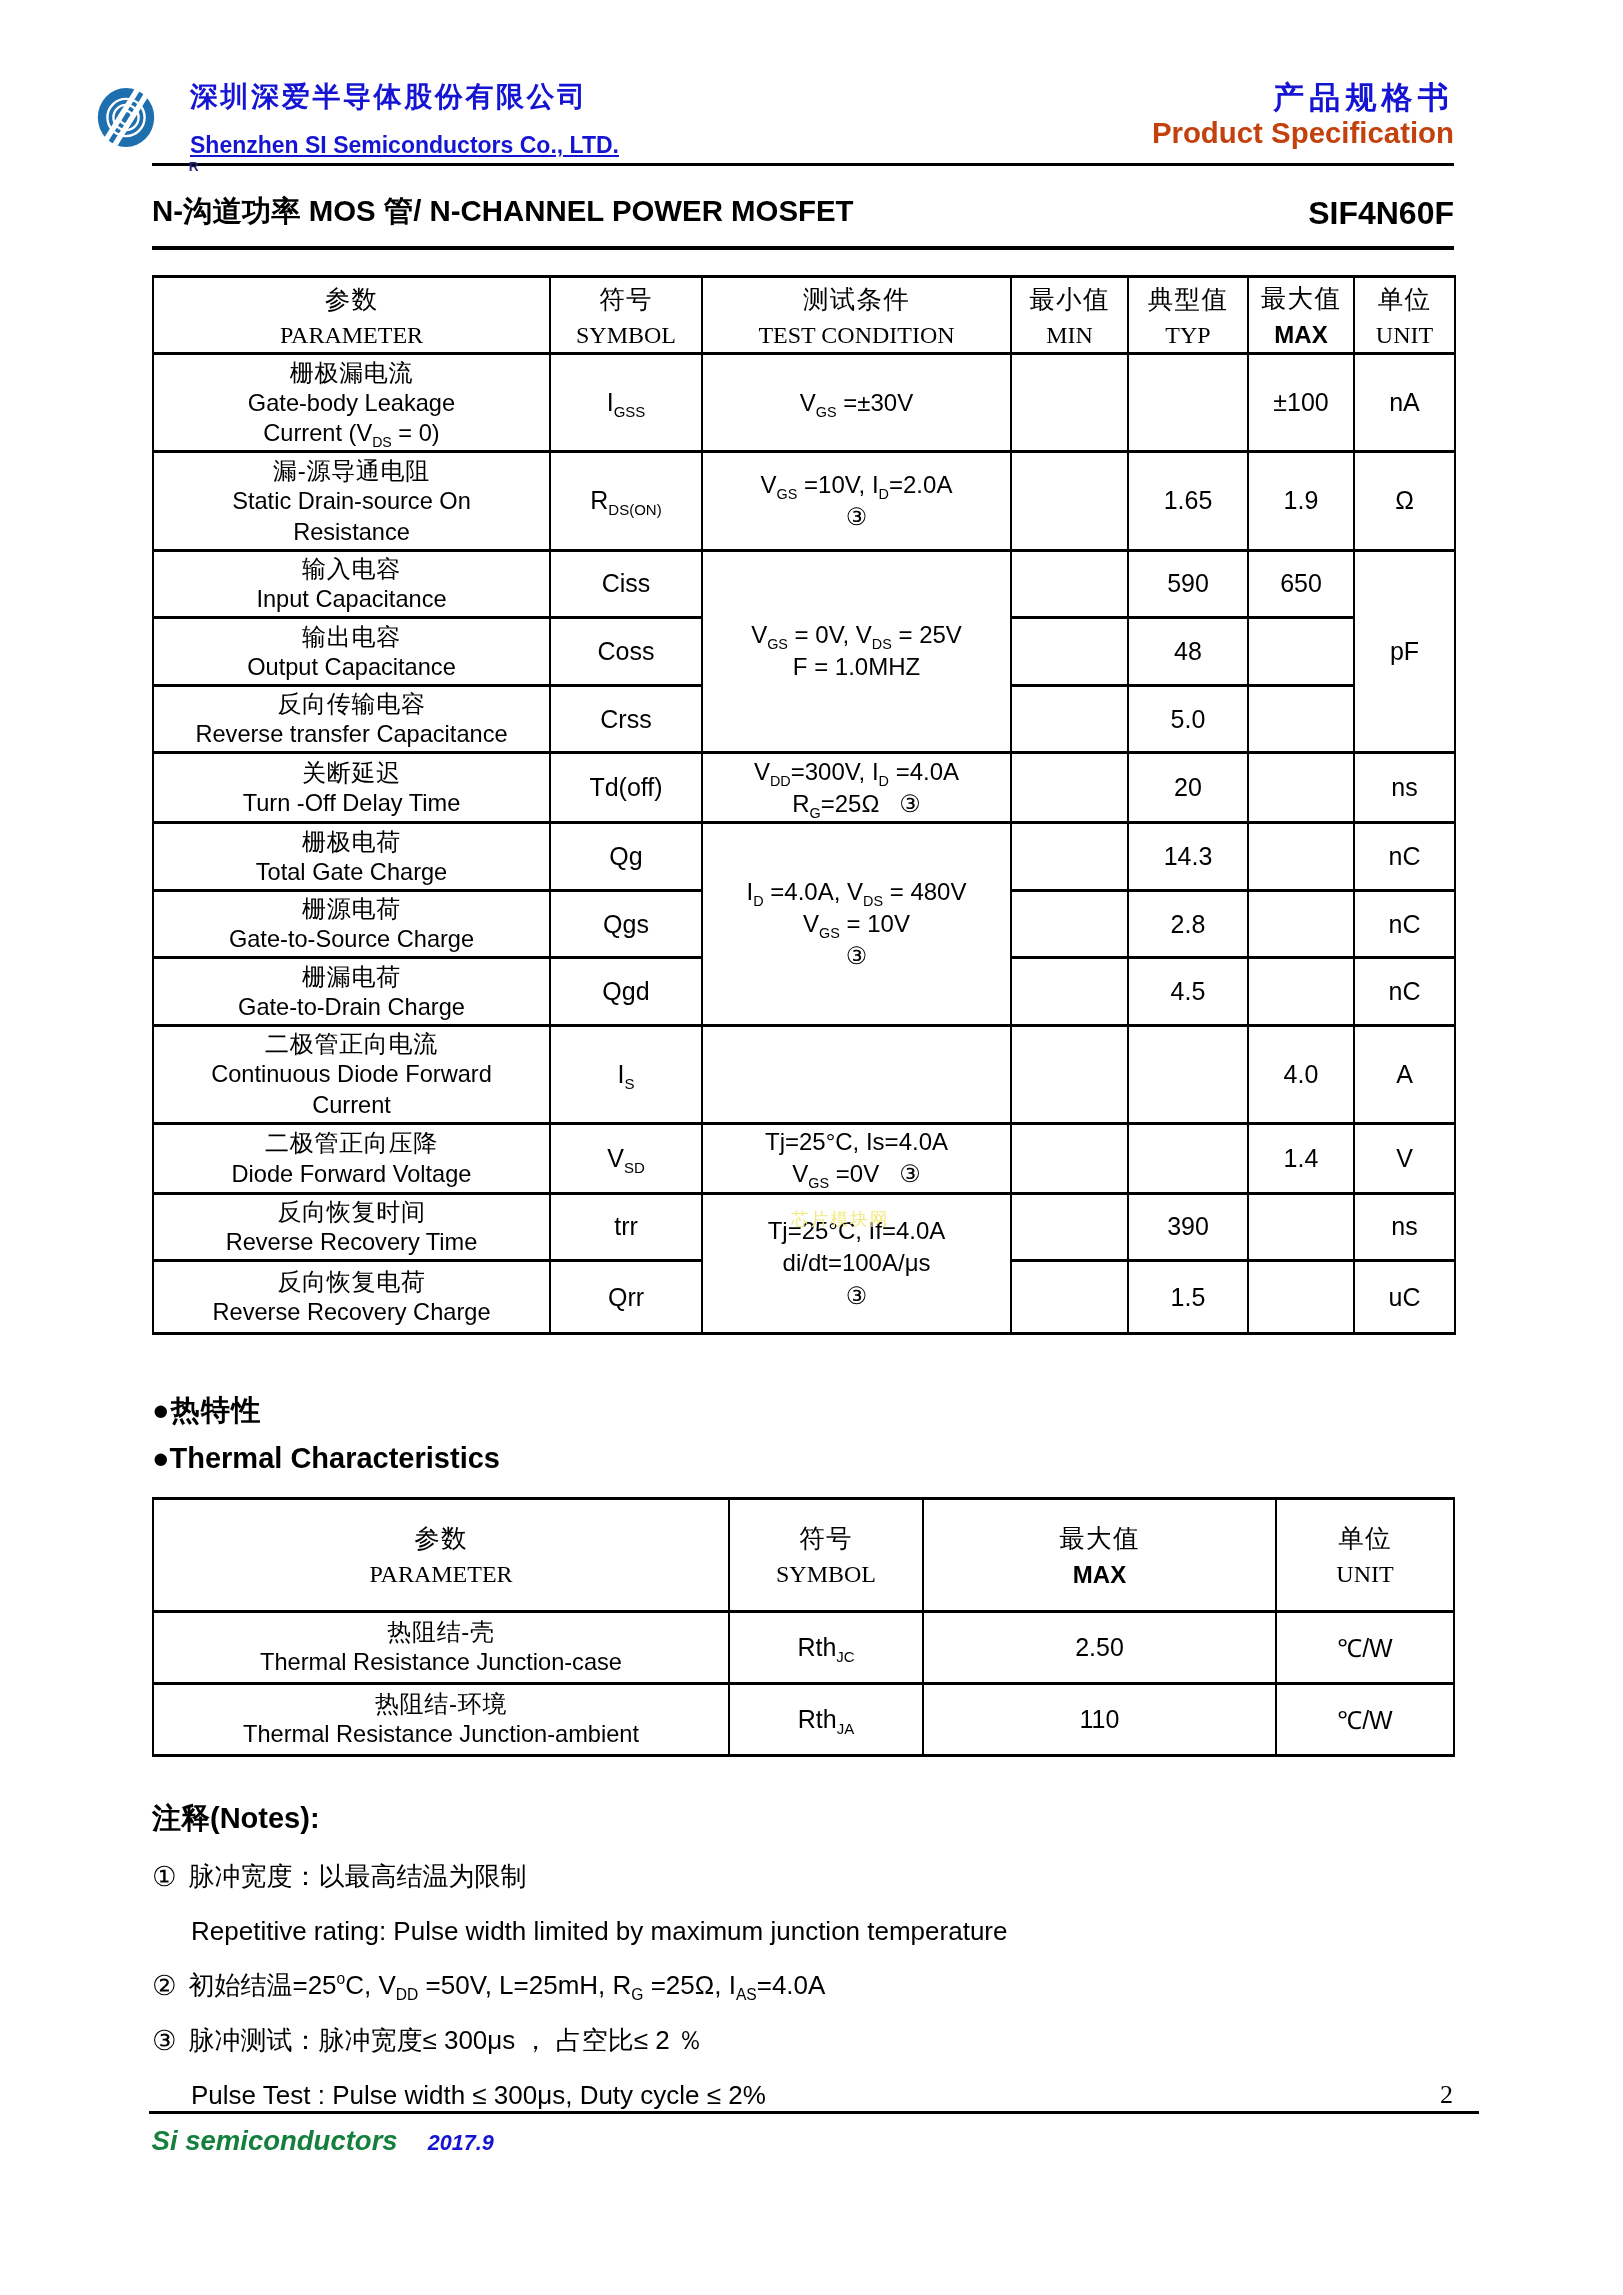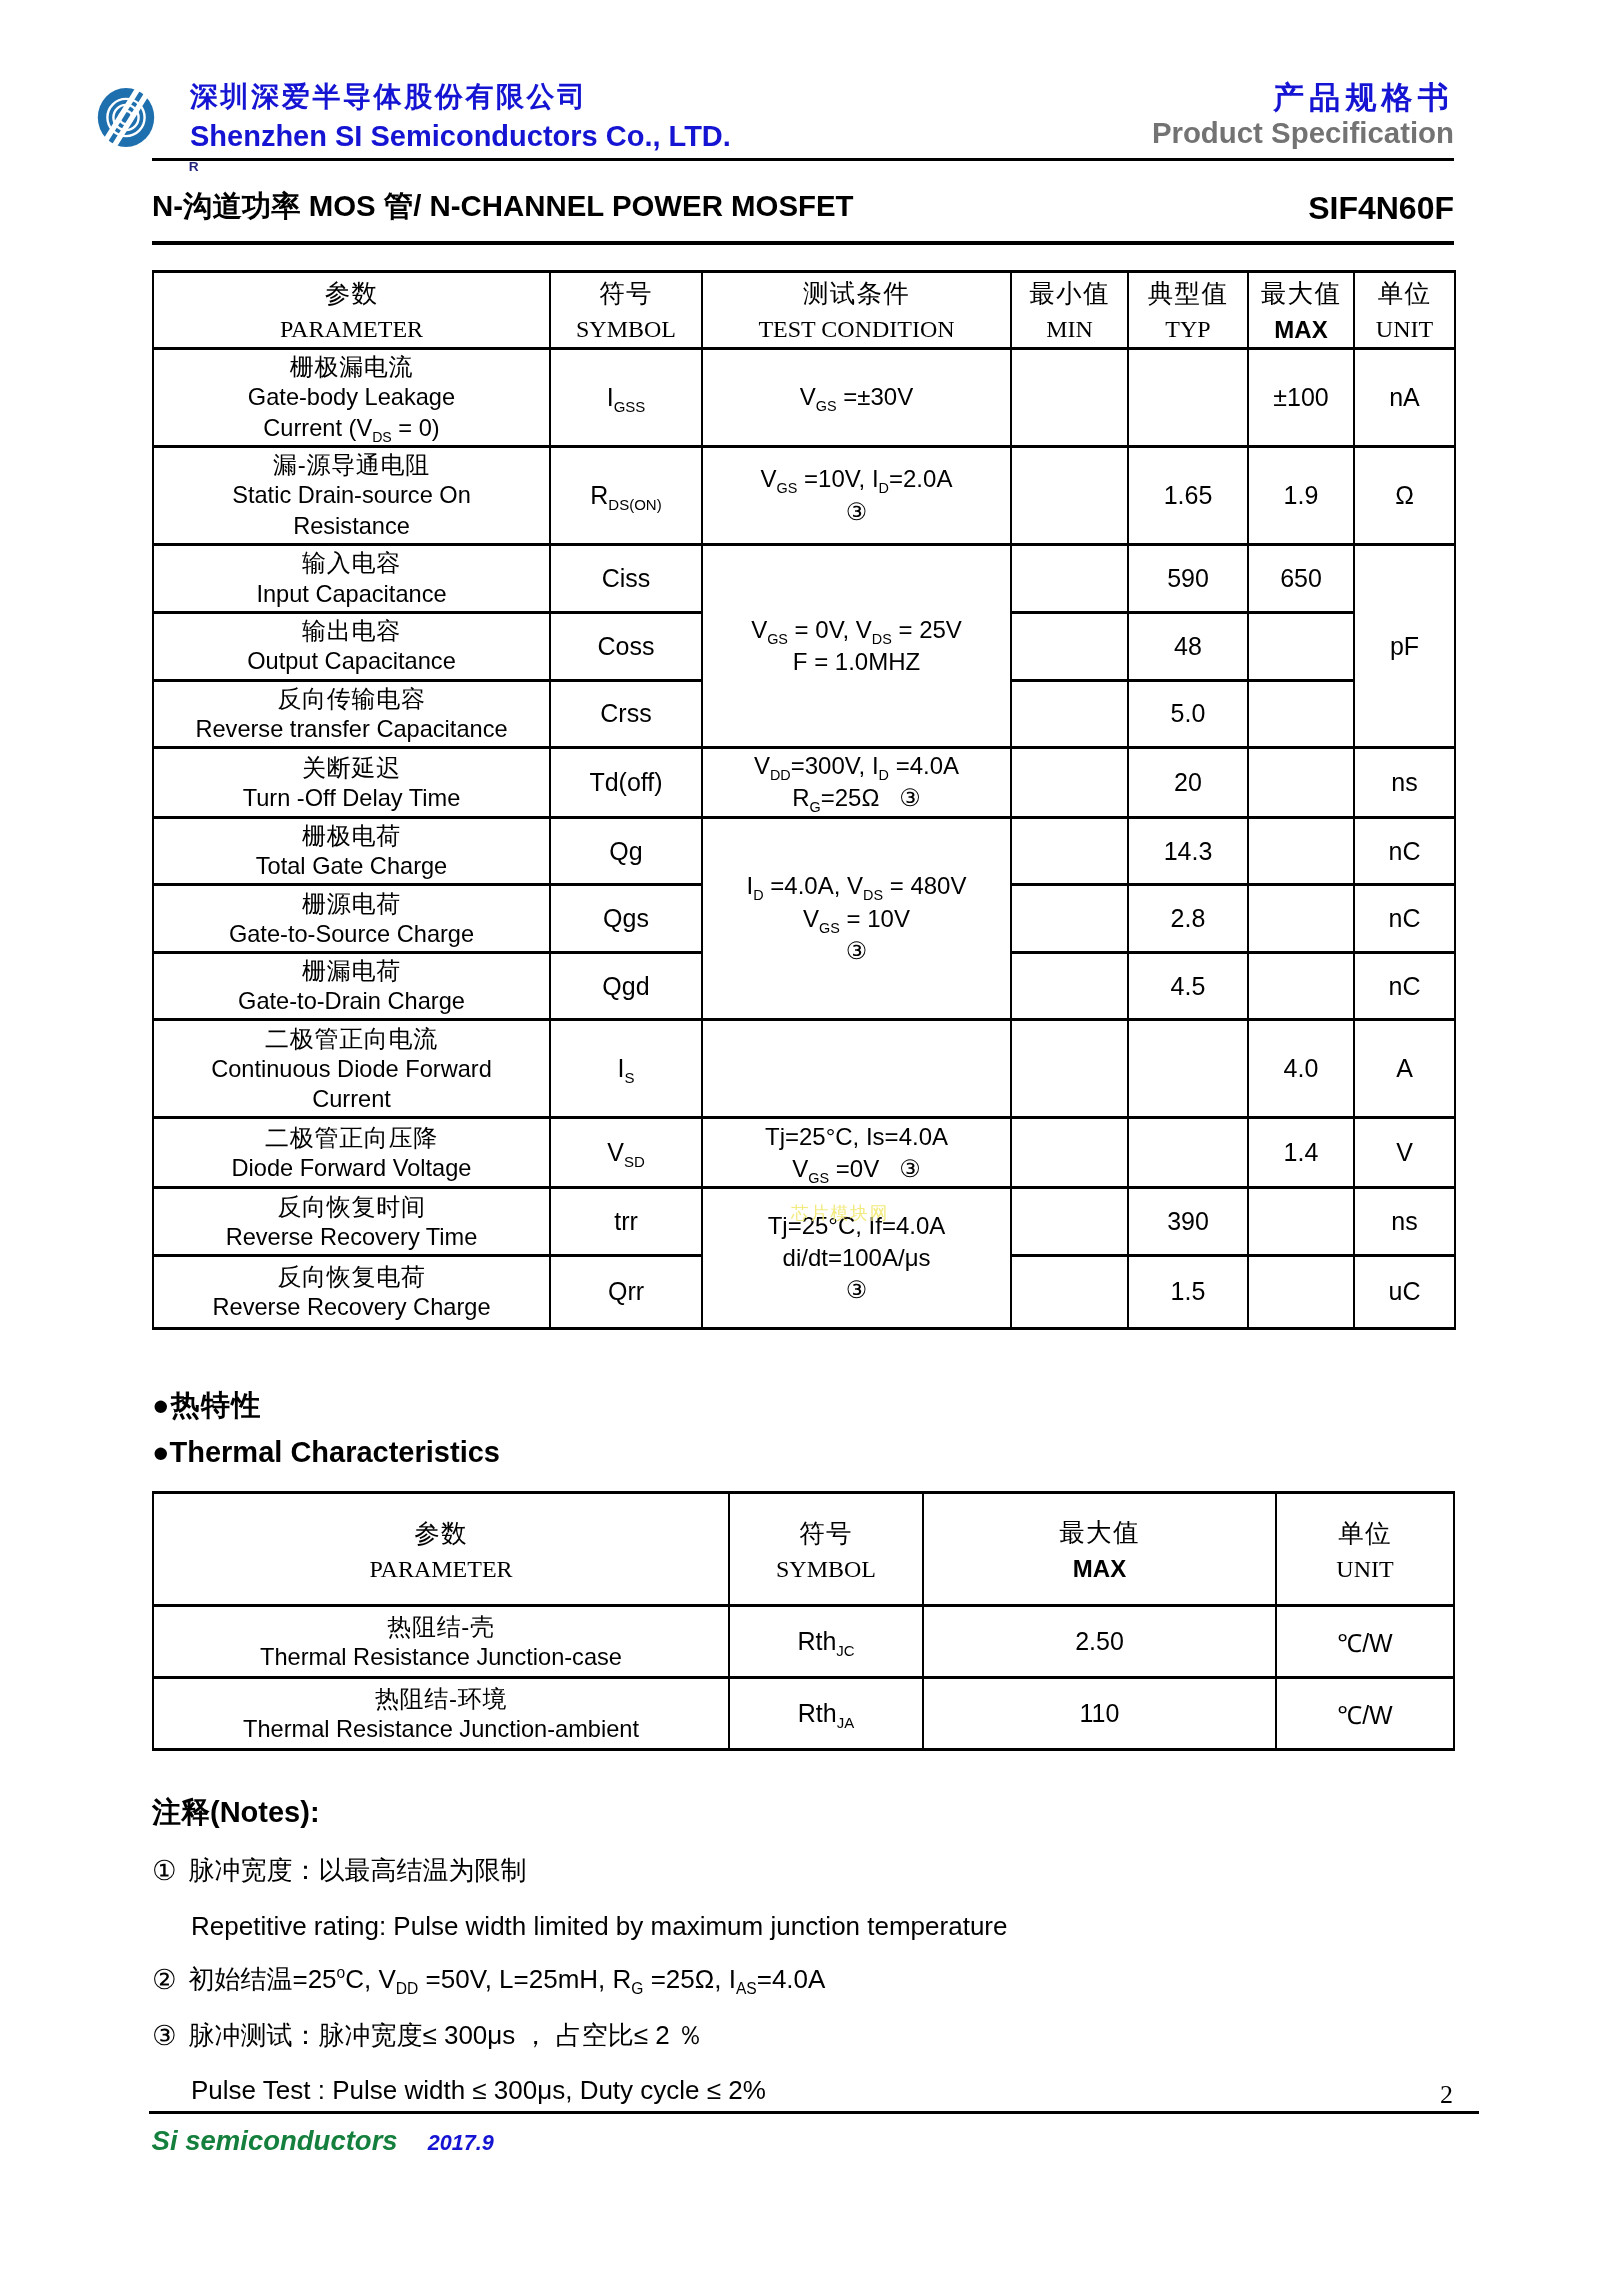--- a/index.html
+++ b/index.html
@@ -7,24 +7,24 @@
         font-family:"Liberation Sans",sans-serif;color:#000;overflow:hidden;}
   .content{position:absolute;left:152px;top:0;width:1302px;}
 
   
   .header{position:relative;padding-top:82px;padding-bottom:5.2px;border-bottom:3.3px solid #000;}
   .hdr-row{display:flex;justify-content:space-between;align-items:flex-start;}
   .logo-wrap{position:absolute;left:-56px;top:86px;width:60px;height:63px;}
   .reg-mark{position:absolute;left:-1.3px;top:77px;font-size:13.7px;color:#26267e;font-weight:bold;}
   .co-block{margin-left:38px;}
   .co-zh{font-size:28px;font-weight:bold;color:#1414d2;letter-spacing:2.6px;line-height:1.1;}
-  .co-en{font-size:29px;font-weight:bold;color:#1414d2;margin-top:8px;line-height:1.1;}
+  .co-en{font-size:23px;font-weight:bold;color:#1414d2;margin-top:20px;line-height:1.1;text-decoration:underline;}
   .doc-block{text-align:right;}
   .doc-zh{font-size:31px;font-weight:bold;color:#1414d2;letter-spacing:5.2px;line-height:1.05;}
-  .doc-en{font-size:29.4px;font-weight:bold;color:#737373;margin-top:3.9px;line-height:1.05;}
+  .doc-en{font-size:29.4px;font-weight:bold;color:#c2410c;margin-top:3.9px;line-height:1.05;}
 
   
   .title-row{display:flex;justify-content:space-between;align-items:flex-end;
              margin-top:26px;padding-bottom:14px;border-bottom:4.6px solid #000;}
   .page-title{font-size:29.4px;font-weight:bold;letter-spacing:0px;}
   .part-no{font-size:32px;font-weight:bold;}
 
   
   table.spec{border-collapse:collapse;width:100%;table-layout:fixed;margin-top:25px;border-radius:7px;}
   table.spec td{border:2px solid #000;border-top-width:3.3px;border-bottom-width:3.3px;

